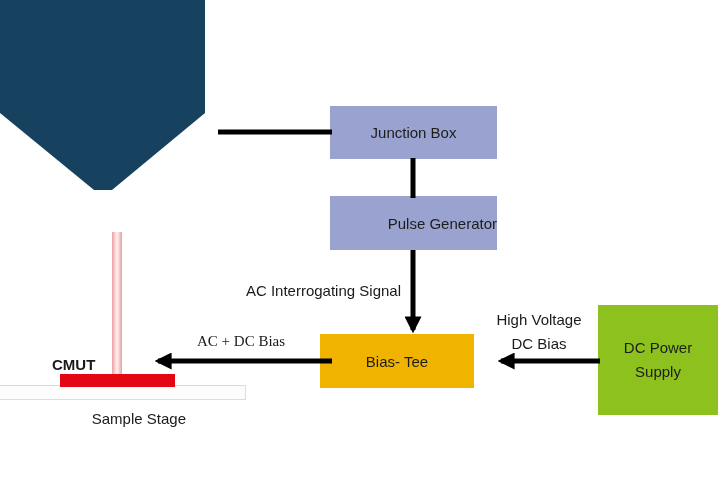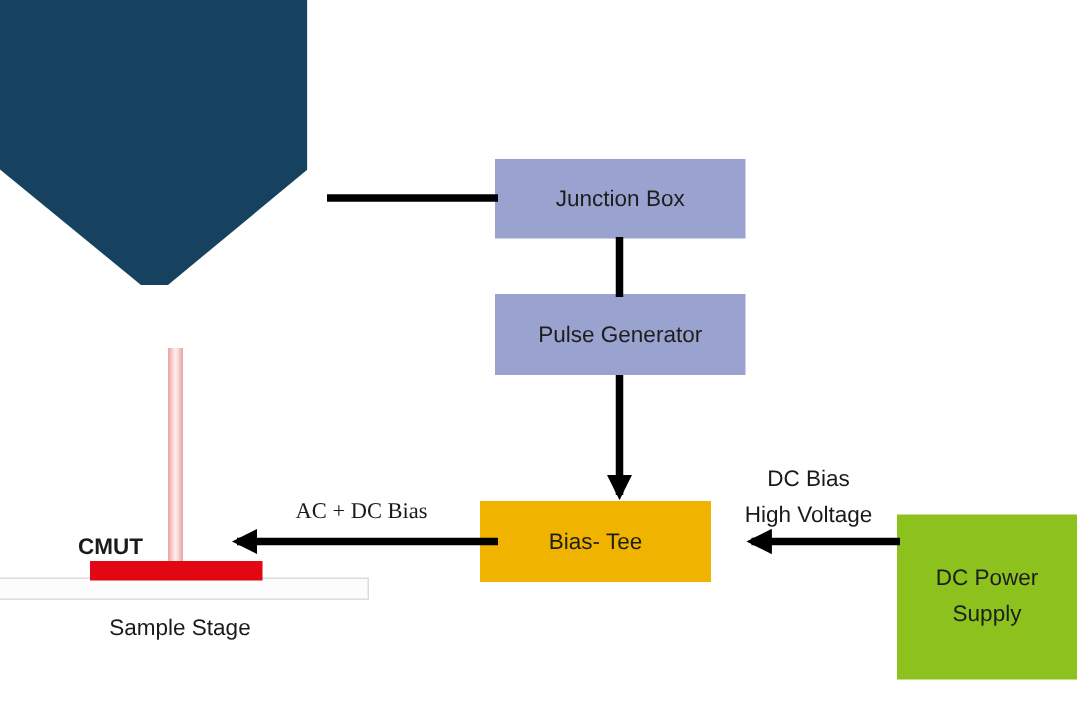--- a/index.html
+++ b/index.html
@@ -44,23 +44,23 @@
     left: 112px; top: 232px;
     width: 10px; height: 146px;
     background: linear-gradient(to right,
       rgba(232,150,150,0.9) 0%,
       rgba(252,231,231,0.85) 45%,
       rgba(252,231,231,0.85) 55%,
       rgba(232,150,150,0.9) 100%);
   }
 
   .junction-box   { left: 330px; top: 106px; width: 167px; height: 53px; background: #9aa3d0; align-items: center; }
-  .pulse-gen      { left: 330px; top: 196px; width: 167px; height: 54px; background: #9aa3d0; }
+  .pulse-gen      { left: 330px; top: 196px; width: 167px; height: 54px; background: #9aa3d0; justify-content: flex-end; }
   .bias-tee       { left: 320px; top: 334px; width: 154px; height: 54px; background: #f0b400; }
-  .dc-power      { left: 598px; top: 305px; width: 120px; height: 110px; background: #8dc21e; margin-top: 38px; }
+  .dc-power      { left: 598px; top: 305px; width: 120px; height: 110px; background: #8dc21e; }
   .dc-power .lbl { width: 92px; line-height: 24px; }
 
   .cmut-bar {
     position: absolute;
     left: 60px; top: 374px;
     width: 115px; height: 13px;
     background: #e30613;
   }
   .stage-bar {
     position: absolute;
@@ -74,21 +74,21 @@
   .txt {
     position: absolute;
     color: #1a1a1a;
     font-size: 15px;
     white-space: nowrap;
   }
   .lbl-ac-signal   { left: 237px; top: 282px; width: 164px; text-align: right; }
   .lbl-acdc        { left: 197px; top: 333px; font-family: Liberation Serif, serif; }
   .lbl-hv          { left: 486px; top: 308px; width: 106px; text-align: center; line-height: 24px; }
   .lbl-cmut        { left: 52px;  top: 356px; font-weight: bold; }
-  .lbl-stage       { left: 54px;  top: 410px; width: 132px; text-align: center; }
+  .lbl-stage       { left: 54px;  top: 410px; width: 132px; text-align: right; }
 
   svg.wires {
     position: absolute;
     left: 0; top: 0;
     width: 718px; height: 478px;
     pointer-events: none;
   }
   svg.wires line { stroke: #000000; stroke-width: 5px; }
 </style>
 </head>
@@ -128,25 +128,26 @@
         <path d="M0,0 L10,5 L0,10 z" fill="#000000"></path>
       </marker>
     </defs>
     <line x1="218" y1="132" x2="332" y2="132"></line>
     <line x1="413" y1="158" x2="413" y2="198"></line>
     <line x1="413" y1="250" x2="413" y2="330" marker-end="url(#arrowhead)"></line>
     <line x1="600" y1="361" x2="501" y2="361" marker-end="url(#arrowhead)"></line>
     <line x1="332" y1="361" x2="158" y2="361" marker-end="url(#arrowhead)"></line>
   </svg>
 
+  <div class="txt lbl-ac-signal">AC Interrogating Signal</div>
 
   <div class="txt lbl-acdc">AC + DC Bias</div>
 
   <div class="txt lbl-hv">
+    <div>High Voltage</div>
     <div>DC Bias</div>
-    <div>High Voltage</div>
   </div>
 
   <div class="txt lbl-cmut">CMUT</div>
 
   <div class="txt lbl-stage">Sample Stage</div>
 
 </div>
 
 </body></html>

